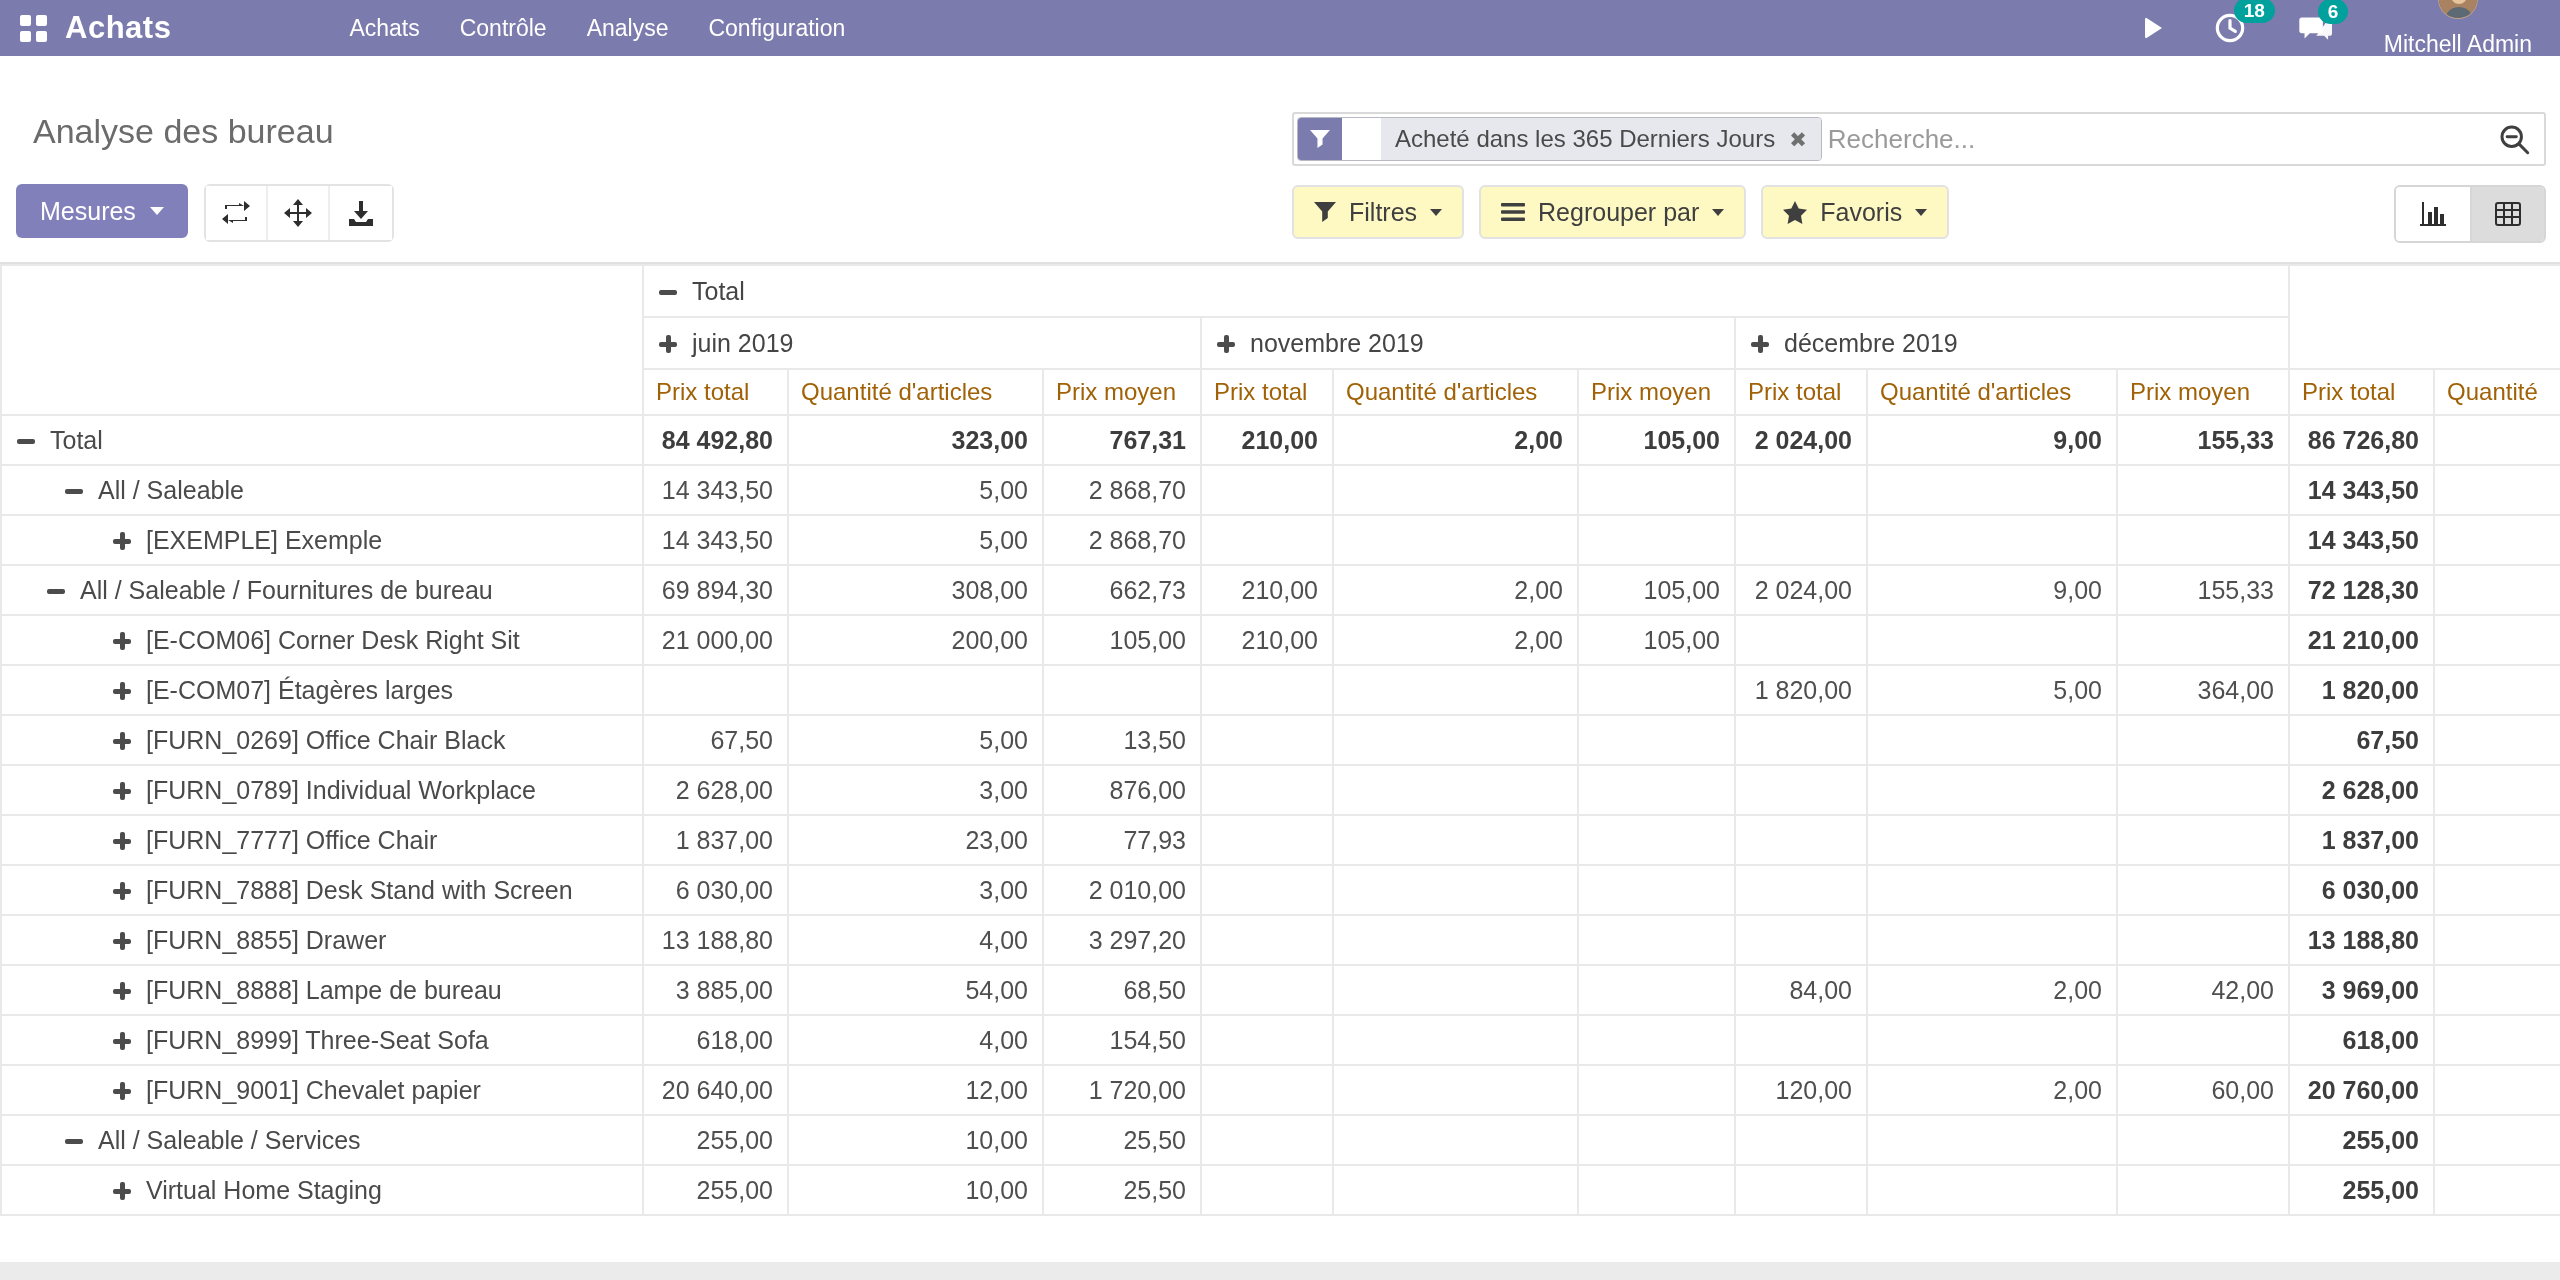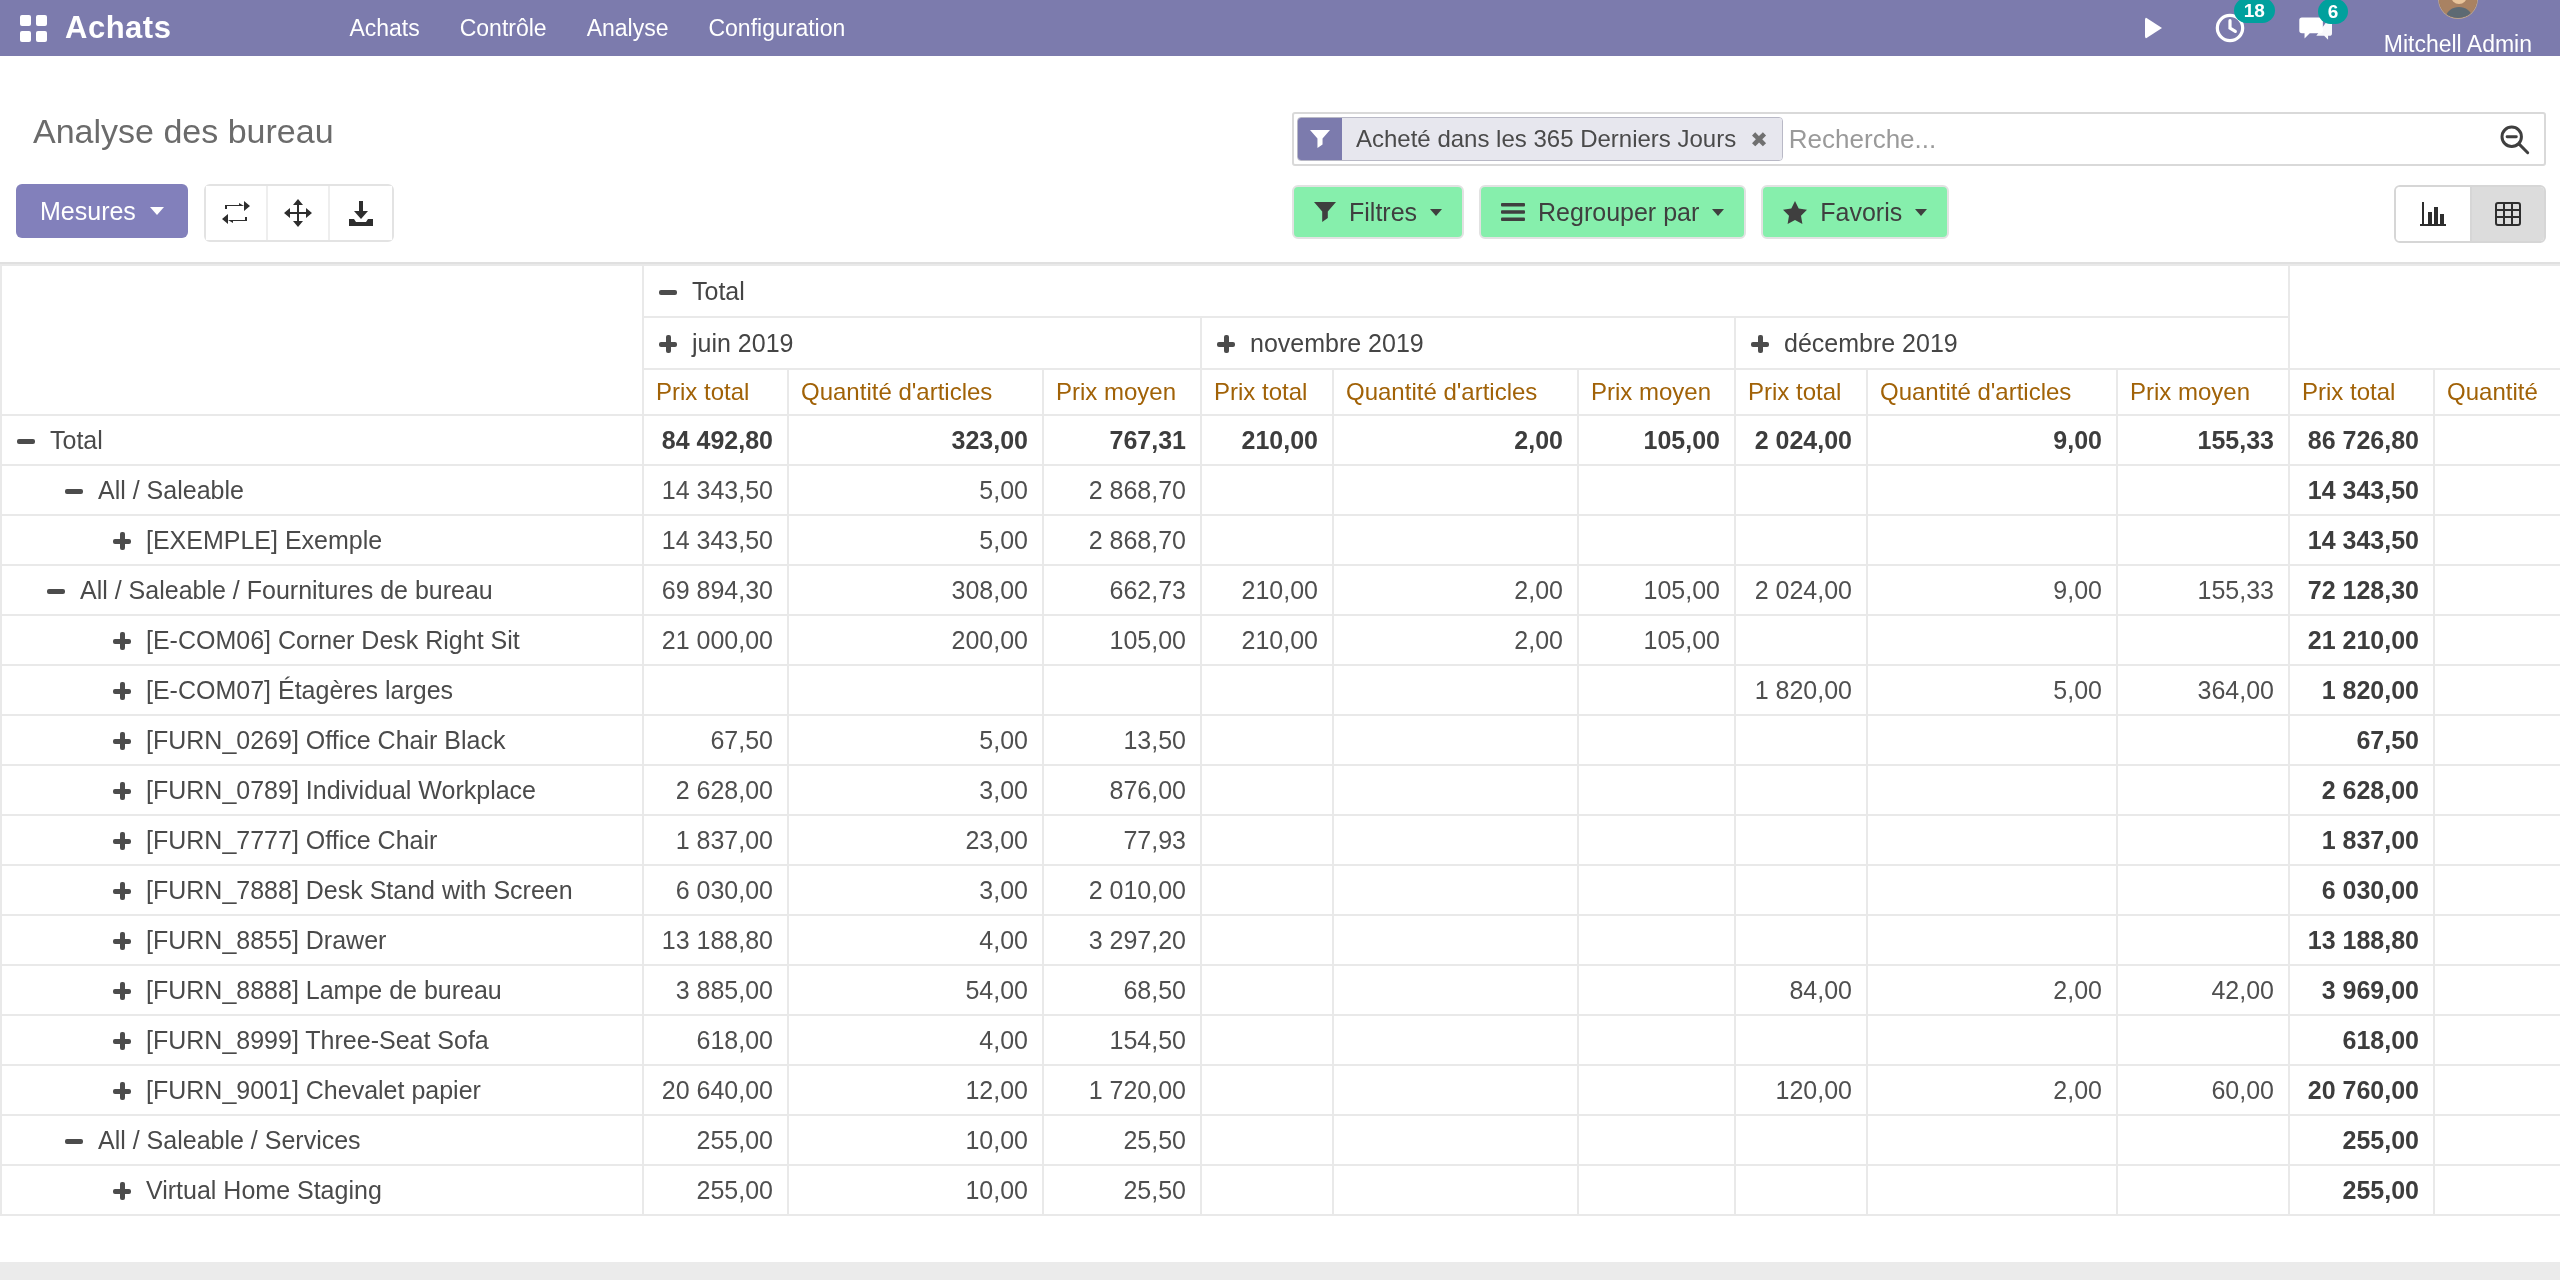--- a/index.html
+++ b/index.html
@@ -52,30 +52,30 @@
   }
   .icon-btn:last-child { border-right:none; }
 
   .cp-right { position:absolute; right:14px; top:56px; width:1254px; }
   .searchbar {
     height:54px; border:2px solid #d9d9d9; border-radius:3px; background:#fff;
     display:flex; align-items:center; padding:0 14px 0 3px;
   }
   .facet { display:flex; align-items:stretch; height:44px; border:1px solid #b9b9c6; border-radius:4px; overflow:hidden; margin-right:6px; }
   .facet-icon { width:44px; background:#7c7bad; color:#fff; display:flex; align-items:center; justify-content:center; }
-  .facet-body { background:#e7e7ee; display:flex; align-items:center; gap:14px; padding:0 14px; font-size:24px; color:#4a4a4a; white-space:nowrap; }
+  .facet-body { background:#e7e7ee; display:flex; align-items:center; gap:14px; padding:0 14px; font-size:24px; color:#4a4a4a; white-space:nowrap;margin-left:39px; }
   .facet-x { color:#707070; font-size:21px; font-weight:bold; cursor:pointer; line-height:1; }
   .search-input { flex:1; border:none; outline:none; font-size:26px; color:#555; font-family:inherit; min-width:50px; }
   .search-input::placeholder { color:#9a9a9a; }
   .magnifier { color:#3f3f3f; display:flex; cursor:pointer; }
 
   .cp-right-row2 { margin-top:19px; display:flex; justify-content:space-between; align-items:flex-start; }
   .filter-group { display:flex; gap:15px; }
   .sbtn {
-    height:54px; background:#86efac; border:2px solid #e2e2e2; border-radius:6px;
+    height:54px; background:#fef9c3; border:2px solid #e2e2e2; border-radius:6px;
     display:inline-flex; align-items:center; gap:13px; padding:0 20px;
     font-size:25px; color:#3f3f3f; font-family:inherit; cursor:pointer; white-space:nowrap;
   }
   .sbtn .caret { color:#3f3f3f; }
   .view-switcher { display:flex; border:2px solid #d6d6d6; border-radius:6px; overflow:hidden; }
   .vbtn { width:74px; height:54px; display:flex; align-items:center; justify-content:center; background:#fff; border:none; color:#2e2e2e; cursor:pointer; }
   .vbtn + .vbtn { border-left:2px solid #d6d6d6; }
   .vbtn.active { background:#dcdcdc; }
 
   

